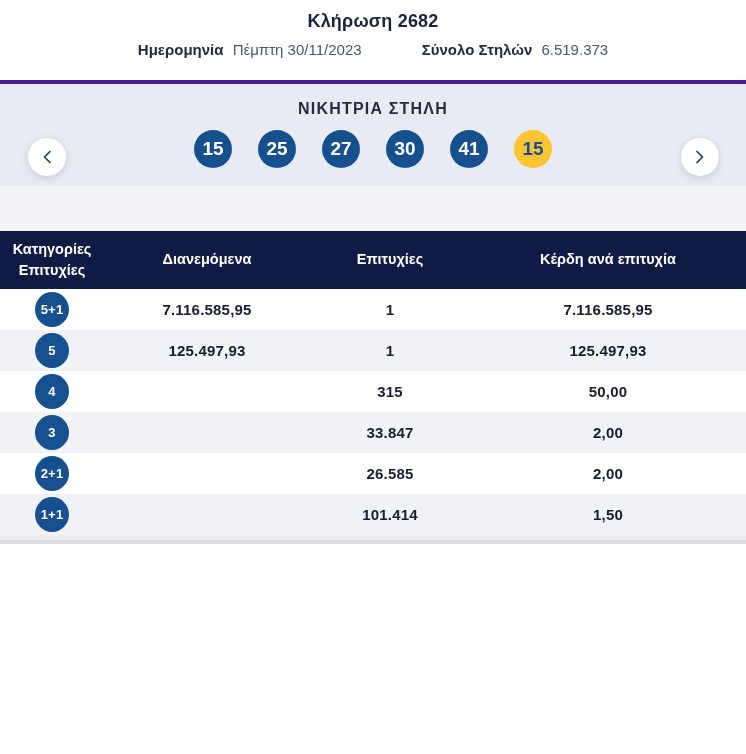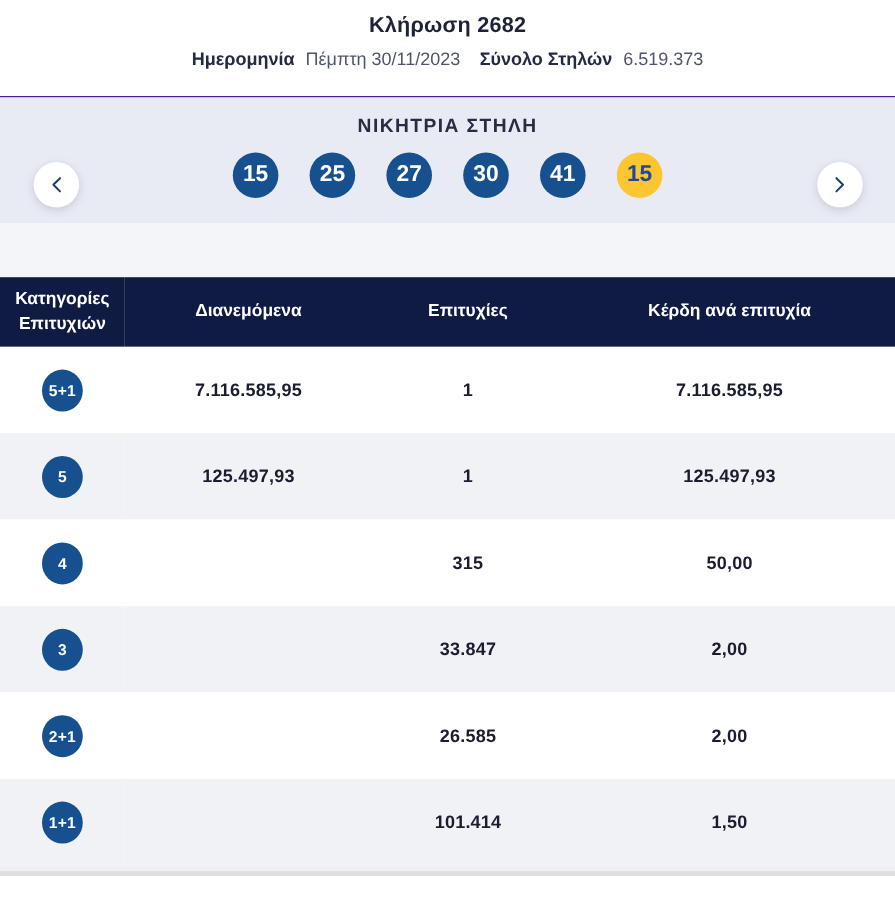--- a/index.html
+++ b/index.html
@@ -11,27 +11,27 @@
     -webkit-font-smoothing:antialiased;
   }
   .page { width:746px; height:754px; overflow:hidden; position:relative; }
 
   
   .top-header { height:80px; background:#ffffff; text-align:center; padding-top:11px; }
   .draw-title {
     font-size:18px; font-weight:700; color:#1d2236; letter-spacing:.2px;
   }
   .draw-meta { margin-top:9px; font-size:15px; }
-  .meta-item { display:inline-block; margin:0 6px; }
+  .meta-item { display:inline-block; margin:0 28px; }
   .meta-label { font-weight:700; color:#232a41; }
   .meta-value { font-weight:400; color:#4f5669; margin-left:5px; }
 
   
   .carousel {
-    height:106px; background:#e9ebf4; border-top:1px solid #4c1d95;
+    height:106px; background:#e9ebf4; border-top:4px solid #4c1d95;
     position:relative; text-align:center;
   }
   .winning-heading {
     padding-top:16px; font-size:16px; font-weight:600; color:#272c42;
     letter-spacing:1.2px;
   }
   .balls { margin-top:12px; display:flex; justify-content:center; gap:26px; }
   .ball {
     width:38px; height:38px; border-radius:50%;
     background:#17508f; color:#ffffff;
@@ -55,21 +55,21 @@
   
   table.results { width:746px; border-collapse:collapse; table-layout:fixed; }
   col.c1 { width:104px; } col.c2 { width:206px; } col.c3 { width:160px; } col.c4 { width:276px; }
   thead th {
     background:#101b44; color:#ffffff; height:58px;
     font-size:14.5px; font-weight:700; text-align:center; vertical-align:middle;
     line-height:1.45;
   }
   thead th .th-narrow { display:inline-block; max-width:96px; }
   tbody td {
-    height:72px; text-align:center; vertical-align:middle;
+    height:41px; text-align:center; vertical-align:middle;
     font-size:15px; font-weight:700; color:#191d2e; letter-spacing:.2px;
     background:#ffffff;
   }
   tbody tr:nth-child(even) td { background:#f1f2f6; }
   .cat-badge {
     display:inline-flex; align-items:center; justify-content:center;
     min-width:34px; height:35px; padding:0 4px; border-radius:50%;
     background:#17508f; color:#ffffff; font-size:13px; font-weight:700;
   }
 
@@ -128,21 +128,21 @@
 
   <table class="results">
     <colgroup>
         <col class="c1">
         <col class="c2">
         <col class="c3">
         <col class="c4">
       </colgroup>
     <thead>
       <tr>
-        <th><span class="th-narrow">Κατηγορίες Επιτυχιών</span></th>
+        <th><span class="th-narrow">Κατηγορίες Επιτυχίες</span></th>
         <th>Διανεμόμενα</th>
         <th>Επιτυχίες</th>
         <th>Κέρδη ανά επιτυχία</th>
       </tr>
     </thead>
     <tbody>
       <tr>
         <td><span class="cat-badge">5+1</span></td>
         <td>7.116.585,95</td>
         <td>1</td>

